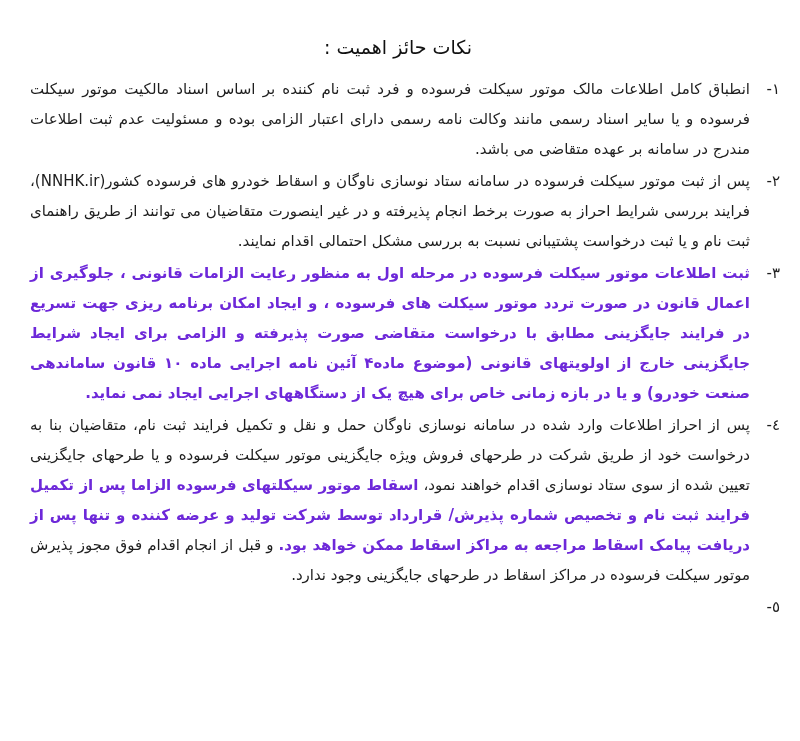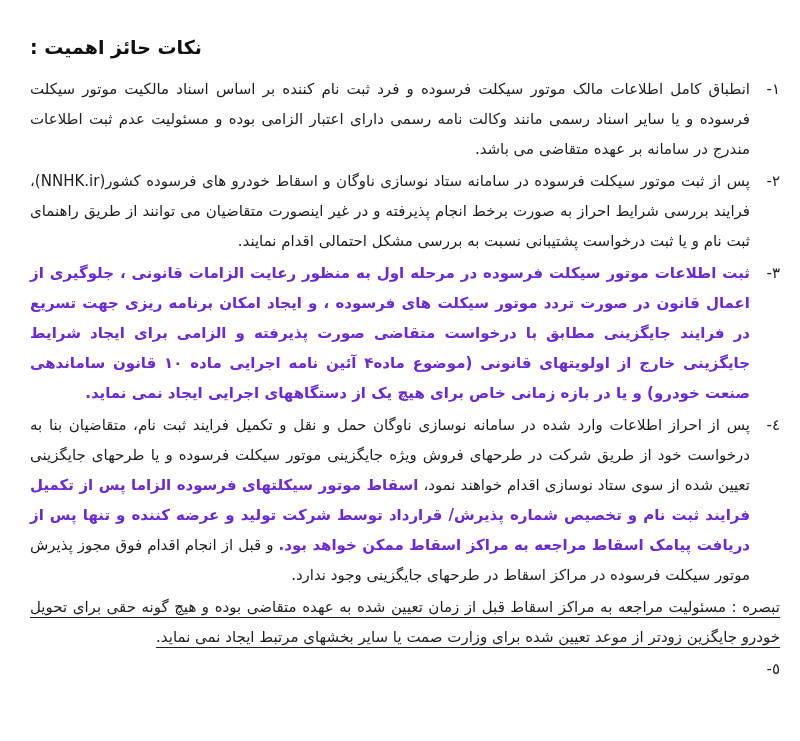--- a/index.html
+++ b/index.html
@@ -13,24 +13,24 @@
     overflow: hidden;
     font-family: "DejaVu Sans", sans-serif;
     color: #1e1e1e;
   }
   .page {
     direction: rtl;
     padding: 28px 20px 0 30px;
   }
   .title {
     font-size: 19px;
-    font-weight: 700;
+    font-weight: 400;
     color: #101010;
     margin: 8px 14px 16px 0;
-    text-align: left;
+    text-align: center;
   }
   .items {
     direction: rtl;
   }
   .item {
     position: relative;
     padding-right: 30px;
     margin-bottom: 2px;
     font-size: 15px;
     line-height: 30px;
@@ -52,16 +52,15 @@
 </head>
 <body>
 
 <div class="page">
   <h1 class="title">نکات حائز اهمیت :</h1>
   <div class="items">
       <div class="item"><span class="marker">١-</span><span><span class="">انطباق کامل اطلاعات مالک موتور سیکلت فرسوده و فرد ثبت نام کننده بر اساس اسناد مالکیت موتور سیکلت فرسوده و یا سایر اسناد رسمی مانند وکالت نامه رسمی دارای اعتبار الزامی بوده و مسئولیت عدم ثبت اطلاعات مندرج در سامانه بر عهده متقاضی می باشد.</span></span></div>
       <div class="item"><span class="marker">٢-</span><span><span class="">پس از ثبت موتور سیکلت فرسوده در سامانه ستاد نوسازی ناوگان و اسقاط خودرو های فرسوده کشور(NNHK.ir)، فرایند بررسی شرایط احراز به صورت برخط انجام پذیرفته و در غیر اینصورت متقاضیان می توانند از طریق راهنمای ثبت نام و یا ثبت درخواست پشتیبانی نسبت به بررسی مشکل احتمالی اقدام نمایند.</span></span></div>
       <div class="item"><span class="marker">٣-</span><span><span class="seg-b ">ثبت اطلاعات موتور سیکلت فرسوده در مرحله اول به منظور رعایت الزامات قانونی ، جلوگیری از اعمال قانون در صورت تردد موتور سیکلت های فرسوده ، و ایجاد امکان برنامه ریزی جهت تسریع در فرایند جایگزینی مطابق با درخواست متقاضی صورت پذیرفته و الزامی برای ایجاد شرایط جایگزینی خارج از اولویتهای قانونی (موضوع ماده۴ آئین نامه اجرایی ماده ۱۰ قانون ساماندهی صنعت خودرو) و یا در بازه زمانی خاص برای هیچ یک از دستگاههای اجرایی ایجاد نمی نماید.</span></span></div>
       <div class="item"><span class="marker">٤-</span><span><span class="">پس از احراز اطلاعات وارد شده در سامانه نوسازی ناوگان حمل و نقل و تکمیل فرایند ثبت نام، متقاضیان بنا به درخواست خود از طریق شرکت در طرحهای فروش ویژه جایگزینی موتور سیکلت فرسوده و یا طرحهای جایگزینی تعیین شده از سوی ستاد نوسازی اقدام خواهند نمود، </span><span class="seg-b ">اسقاط موتور سیکلتهای فرسوده الزاما پس از تکمیل فرایند ثبت نام و تخصیص شماره پذیرش/ قرارداد توسط شرکت تولید و عرضه کننده و تنها پس از دریافت پیامک اسقاط مراجعه به مراکز اسقاط ممکن خواهد بود.</span><span class=""> و قبل از انجام اقدام فوق مجوز پذیرش موتور سیکلت فرسوده در مراکز اسقاط در طرحهای جایگزینی وجود ندارد.</span></span></div>
-      <div class="item note"><span><span class="seg-u">تبصره : مسئولیت مراجعه به مراکز اسقاط قبل از زمان تعیین شده به عهده متقاضی بوده و هیچ گونه حقی برای تحویل خودرو جایگزین زودتر از موعد تعیین شده برای وزارت صمت یا سایر بخشهای مرتبط ایجاد نمی نماید.</span></span></div>
       <div class="item"><span class="marker">٥-</span></div>
     </div>
 </div>
 
 </body></html>

